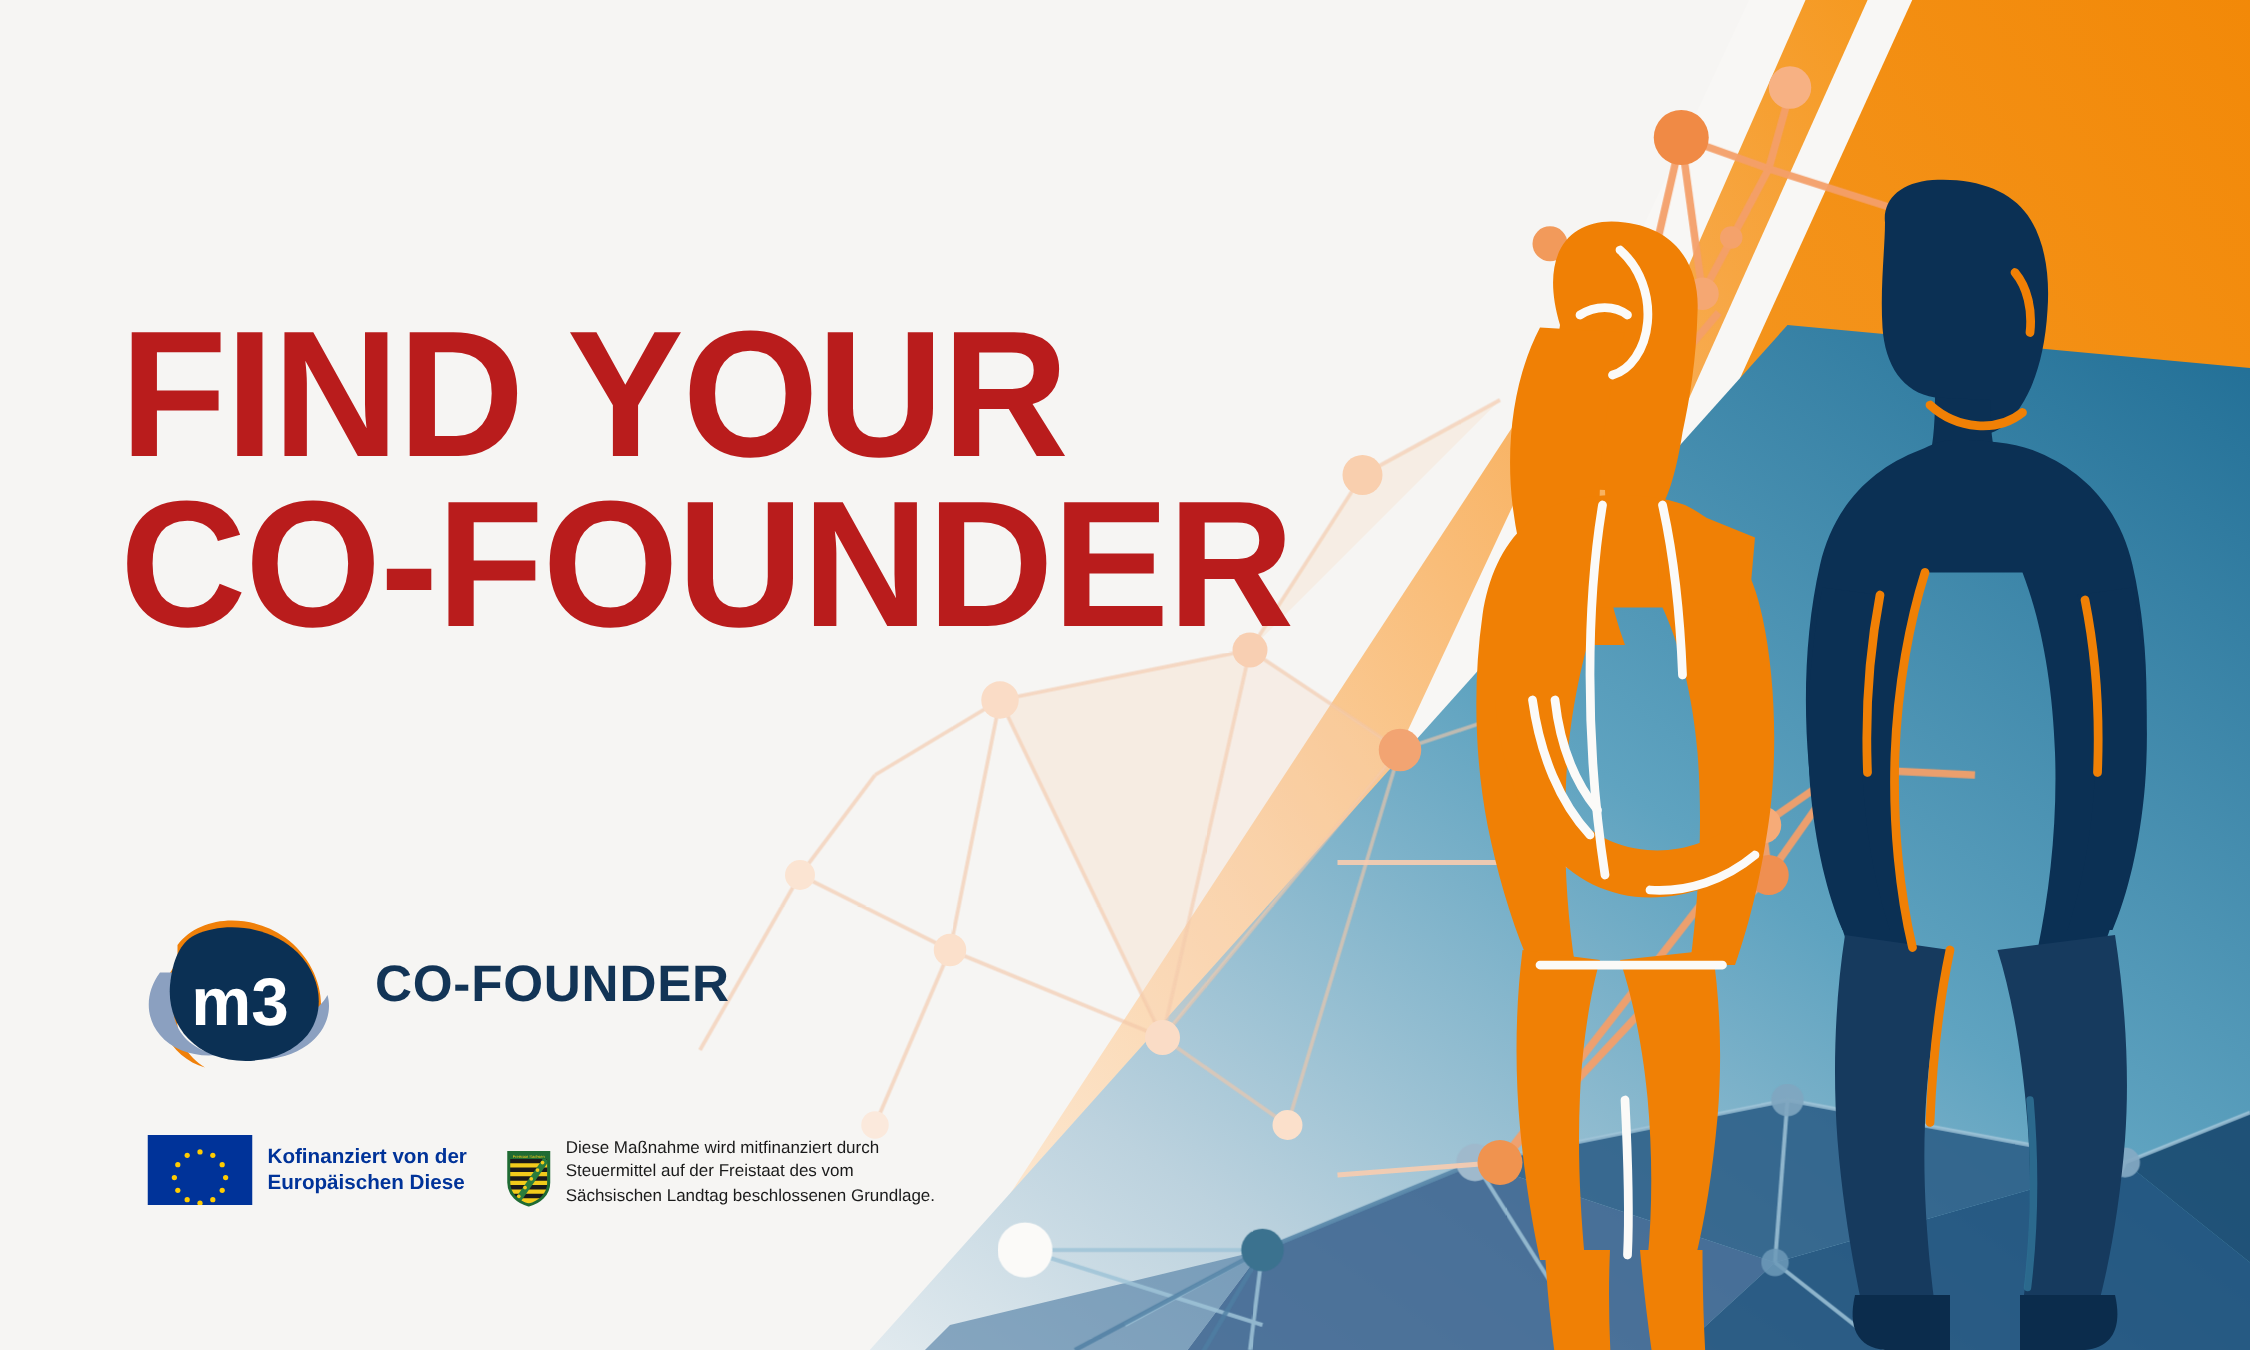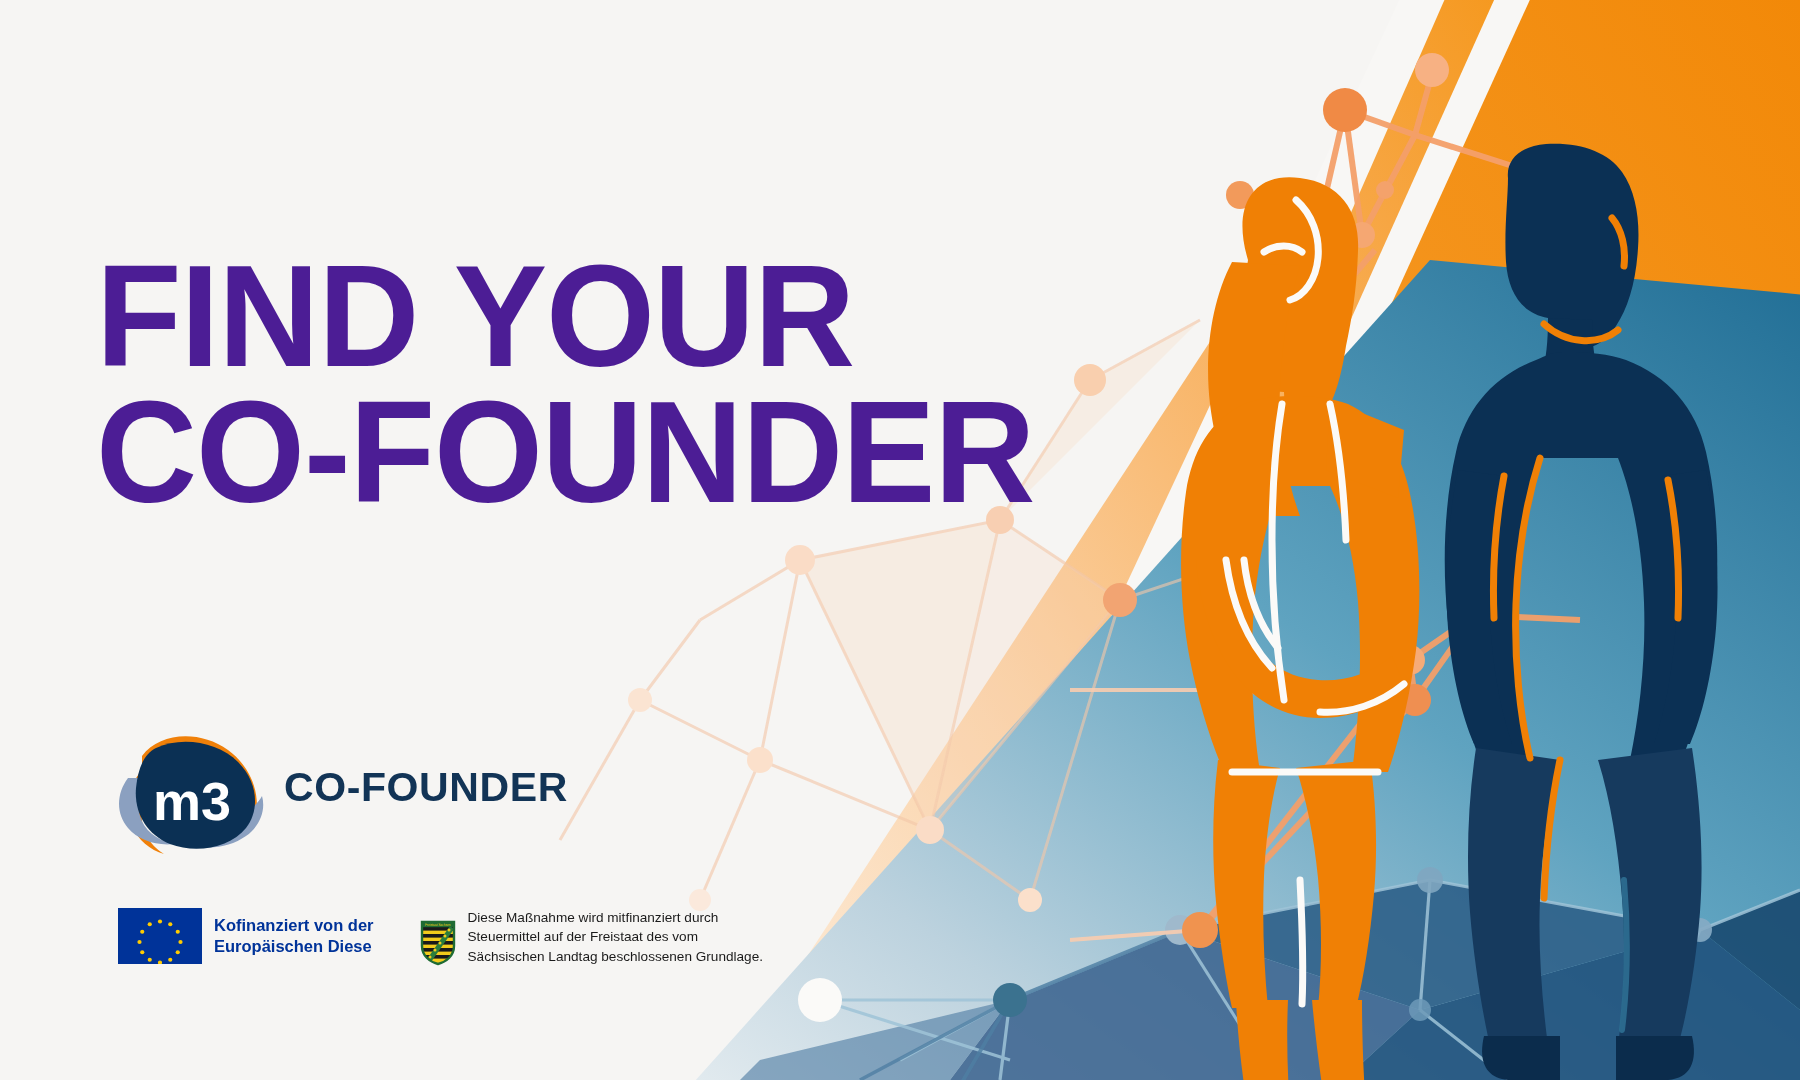--- a/index.html
+++ b/index.html
@@ -10,55 +10,55 @@
     position:relative;
   }
   .banner{position:absolute;inset:0;overflow:hidden;background:#f6f5f3;}
   .layer{position:absolute;inset:0;}
   svg.layer{display:block;}
 
   
   .headline{
     position:absolute;left:96px;top:250px;
     z-index:30;
-    color:#4c1d95;
+    color:#b91c1c;
     font-family:"Liberation Sans",sans-serif;
     font-weight:bold;
     letter-spacing:-1px;
     line-height:0.92;
   }
   .headline .line{
     display:block;
     font-size:124px;
     transform:scaleX(1.13) scaleY(1.16);
     transform-origin:left top;
     white-space:nowrap;
     margin-bottom:22px;
   }
 
   
   .lockup{
     position:absolute;left:108px;top:712px;z-index:30;
-    display:flex;align-items:center;gap:12px;
+    display:flex;align-items:center;gap:28px;
   }
   .lockup .mark{width:164px;height:150px;flex:0 0 auto;}
   .lockup .words{
     color:#123456;
     font-family:"Liberation Sans",sans-serif;
     font-weight:bold;
     font-size:41px;
     line-height:1.22;
     letter-spacing:0.6px;
   }
   .lockup .words span{display:block;}
 
   
   .funding{
     position:absolute;left:118px;top:908px;z-index:30;
-    display:flex;align-items:flex-start;gap:46px;
+    display:flex;align-items:flex-start;gap:31px;
   }
   .fund-item{display:flex;align-items:center;gap:12px;}
   .fund-item.sax{align-items:flex-end;}
   .eu-flag{width:84px;height:56px;flex:0 0 auto;display:block;}
   .eu-text{
     color:#003399;
     font-family:"Liberation Sans",sans-serif;
     font-weight:bold;font-size:16.5px;line-height:1.3;
     white-space:nowrap;
   }

